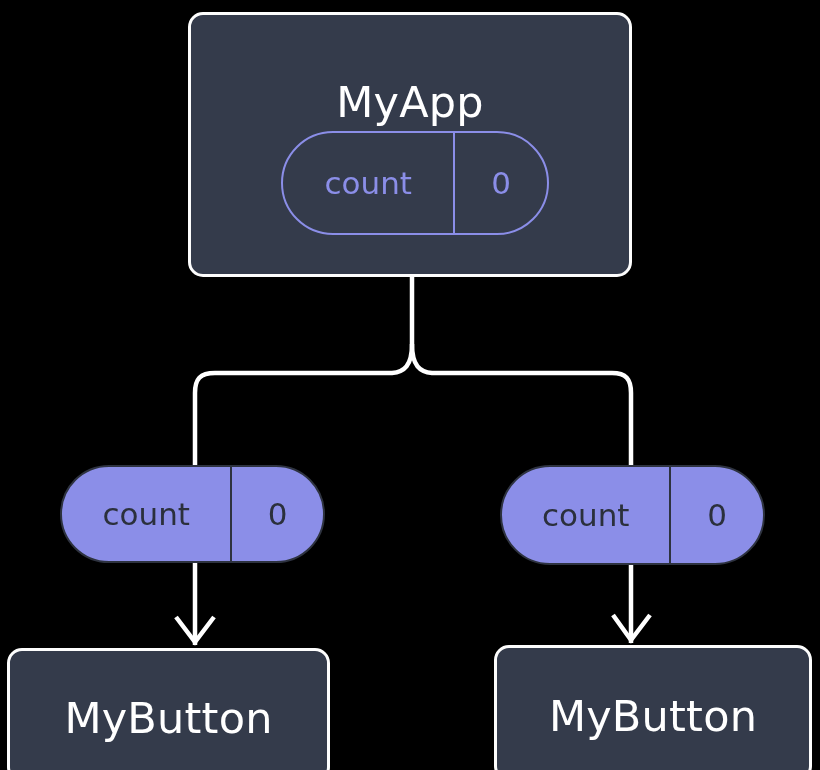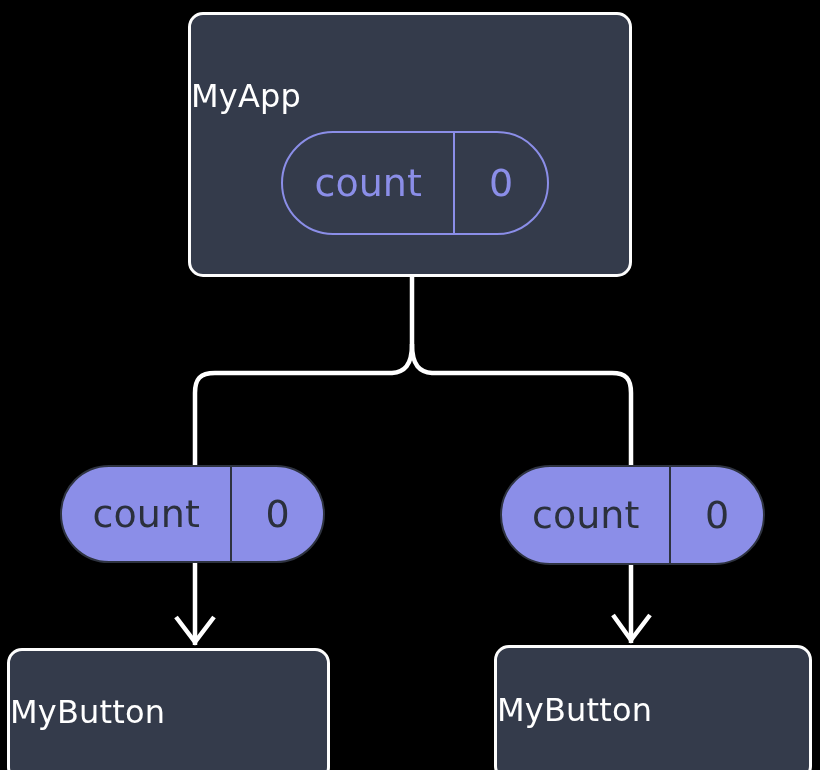--- a/index.html
+++ b/index.html
@@ -29,42 +29,42 @@
     position: absolute;
     box-sizing: border-box;
     background: #343b4b;
     border: 3px solid #fdfdfd;
     border-radius: 15px;
   }
   .comp-title {
     position: absolute;
     left: 0;
     right: 0;
-    text-align: left;
+    text-align: center;
     color: #ffffff;
-    font-size: 32px;
+    font-size: 43px;
     font-weight: 400;
     letter-spacing: 0.2px;
     white-space: nowrap;
   }
 
   
   .pill {
     position: absolute;
     box-sizing: border-box;
     display: flex;
     align-items: stretch;
     border-radius: 999px;
     overflow: hidden;
   }
   .pill-key, .pill-val {
     display: flex;
     align-items: center;
     justify-content: center;
-    font-size: 38px;
+    font-size: 31px;
     font-weight: 400;
     white-space: nowrap;
     box-sizing: border-box;
   }
 
   
   .pill.outline {
     border: 2px solid #8b8ee8;
     background: transparent;
   }

